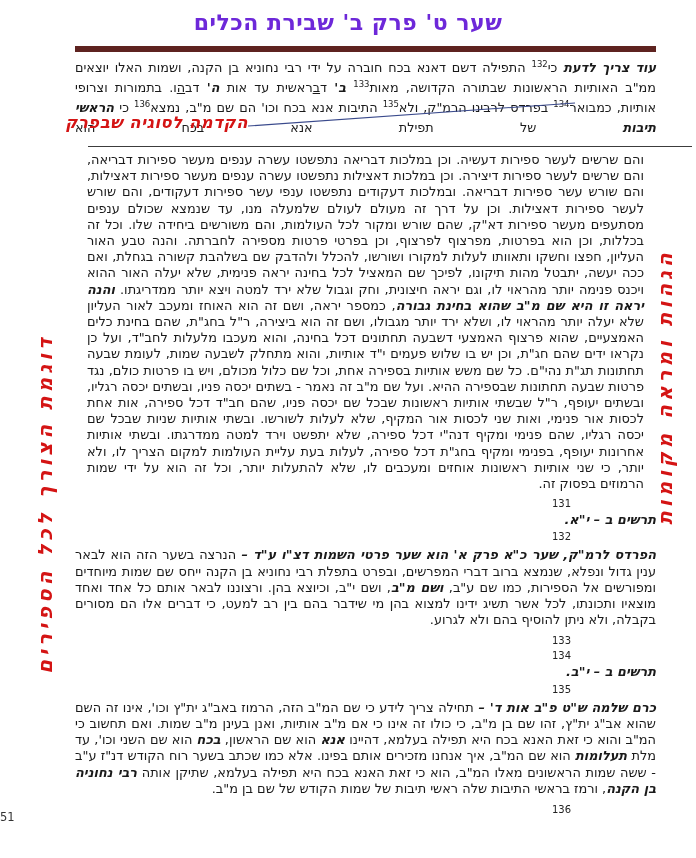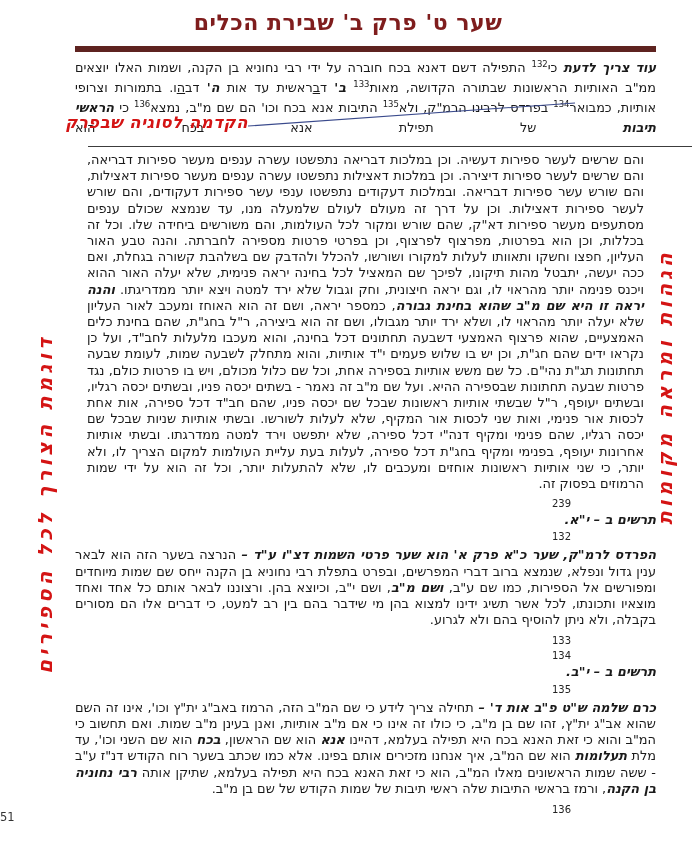--- a/index.html
+++ b/index.html
@@ -3,21 +3,21 @@
 <meta charset="utf-8">
 <style>
   html,body{margin:0;padding:0;background:#ffffff;}
   body{width:696px;height:858px;position:relative;overflow:hidden;
        font-family:"DejaVu Sans",sans-serif;color:#1a1a1a;}
   .b{font-weight:bold;font-style:italic;}
   .u{text-decoration:underline;}
   sup{font-size:8.5px;line-height:0;vertical-align:super;}
 
   .page-title{position:absolute;top:10px;left:0;width:100%;text-align:center;
-      font-size:22px;font-weight:bold;color:#7f1d1d;letter-spacing:.5px;}
+      font-size:22px;font-weight:bold;color:#6d28d9;letter-spacing:.5px;}
   .title-rule{position:absolute;top:46px;left:75px;width:581px;height:6px;background:#5e2320;}
 
   .main-para{position:absolute;top:58px;left:75px;width:581px;
       font-size:12.8px;line-height:20px;text-align:justify;text-align-last:justify;}
 
   .intro-note{position:absolute;top:113px;left:6px;width:242px;
       font-size:16.5px;font-weight:bold;font-style:italic;color:#d41414;
       letter-spacing:.5px;white-space:nowrap;}
 
   .pointer-svg{position:absolute;top:0;left:0;pointer-events:none;}
@@ -52,21 +52,21 @@
 <svg class="pointer-svg" width="696" height="858" viewBox="0 0 696 858">
   <line x1="248" y1="126" x2="575" y2="103" stroke="#3a4a8c" stroke-width="1.1"></line>
 </svg>
 
 <div class="intro-note" dir="rtl">הקדמה לסוגיה שבפרק</div>
 
 <div class="fn-separator"></div>
 
 <div class="footnotes" dir="rtl">
     <div class="fn-cont"><span>והם שרשים לעשר ספירות דעשיה. וכן במלכות דבריאה נתפשטו עשרה ענפים מעשר ספירות דבריאה, והם שרשים לעשר ספירות דיצירה. וכן במלכות דאצילות נתפשטו עשרה ענפים מעשר ספירות דאצילות, והם שורש עשר ספירות דבריאה. ובמלכות דעקודים נתפשטו ענפי עשר ספירות דעקודים, והם שורש לעשר ספירות דאצילות. וכן על דרך זה מעולם לעולם שלמעלה מנו, עד שנמצא שכולם ענפים מסתעפים מעשר ספירות דא"ק, שהם שורש ומקור לכל העולמות, והם משורשים ביחידה שלו. וכל זה בכללות, וכן הוא בפרטות, מפרצוף לפרצוף, וכן בפרטי פרטות מספירה לחברתה. והנה טבע האור העליון, חפצו וחשקו ותאוותו לעלות למקורו ושורשו, להכלל ולהדבק שם בשלהבת קשורה בגחלת, ואם ככה יעשה, יתבטל מהות תיקונו, לפיכך שם המאציל לכל בחינה יראה פנימית, שלא יעלה האור ההוא ויכנס פנימה יותר מהראוי לו, וגם יראה חיצונית, וחק וגבול שלא ירד למטה ויצא יותר ממדריגתו. </span><span class="b">והנה יראה זו היא שם מ"ב שהוא בחינת גבורה</span><span>, כמספר יראה, ושם זה הוא האוחז ומעכב לאור העליון שלא יעלה יותר מהראוי לו, ושלא ירד יותר מגבולו, ושם זה הוא ביצירה, ר"ל בחג"ת, שהם בחינת כלים האמצעיים, שהוא פרצוף האמצעי דשבעה תחתונים דכל בחינה, והוא מעכבו מלעלות לחב"ד, ועל כן נקראו ידים שהם חג"ת, וכן יש בו שלוש פעמים י"ד אותיות, והוא מתחלק לשבעה שמות, לעומת שבעה תחתונות תג"ת נהי"ם. כל שם משש אותיות בספירה אחת, וכל שם כלול מכולם, ויש בו פרטות כולם, נגד פרטות שבעה תחתונות שבספירה ההיא. ועל שם מ"ב זה נאמר - בשתים יכסה פניו, ובשתים יכסה רגליו, ובשתים יעופף, ר"ל שבשתי אותיות ראשונות שבכל שם יכסה פניו, שהם חב"ד דכל ספירה, אות אחת לכסות אור פנימי, ואות שני לכסות אור המקיף, שלא לעלות לשורשו. ובשתי אותיות שניות שבכל שם יכסה רגליו, שהם פנימי ומקיף דנה"י דכל ספירה, שלא יתפשט וירד למטה ממדרגתו. ובשתי אותיות אחרונות יעופף, בפנימי ומקיף בחג"ת דכל ספירה, לעלות בעת עליית העולמות למקום הצריך לו, ולא יותר, כי שני אותיות ראשונות אוחזים ומעכבים לו, שלא להתעלות יותר, וכל זה הוא על ידי שמות הרמוזים בפסוק זה.</span></div>
-    <div class="fn-num">239</div>
+    <div class="fn-num">131</div>
     <div class="fn-header"><span class="b">תרשים ב – י"א.</span></div>
     <div class="fn-num">132</div>
     <div class="fn-para"><span class="b">הפרדס לרמ"ק, שער כ"א פרק א' הוא שער פרטי השמות דצ"ו ע"ד – </span><span>הנרצה בשער הזה הוא לבאר ענין גדול ונפלא, שנמצא ברוב דברי המפרשים, ובפרט בתפלת רבי נחוניא בן הקנה ייחס שם שמות מיוחדים ומפורשים אל הספירות, כמו שם ע"ב, </span><span class="b">ושם מ"ב</span><span>, ושם י"ב, וכיוצא בהן. ורצוננו לבאר אותם כל אחד ואחד מוצאיו ותכונתו, לכל אשר תשיג ידינו למצוא בהן מי שידבר בהם בין רב למעט, כי דברים אלו הם מסורים בקבלה, ולא ניתן להוסיף בהם ולא לגרוע.</span></div>
     <div class="fn-num">133</div>
     <div class="fn-num">134</div>
     <div class="fn-header"><span class="b">תרשים ב – י"ב.</span></div>
     <div class="fn-num">135</div>
     <div class="fn-para"><span class="b">כרם שלמה ש"ט פ"ב אות ד' – </span><span>תחילה צריך לידע כי שם המ"ב הזה, הרמוז באב"ג ית"ץ וכו', אינו זה השם שהוא אב"ג ית"ץ, זהו שם בן מ"ב, כי כולו זה אינו כי אם מ"ב אותיות, ואנן בעינן מ"ב שמות. ואם תחשוב כי המ"ב והוא כי זאת האנא בכח היא תפילה בעלמא, דהיינו </span><span class="b">אנא</span><span> הוא שם הראשון, </span><span class="b">בכח</span><span> הוא שם השני וכו', עד מלת </span><span class="b">תעלומות</span><span> הוא שם המ"ב, איך אנחנו מזכירים אותם בפינו. אלא כמו שכתב בשער רוח הקודש דנ"ז ע"ב - ששה שמות הראשונים מאלו המ"ב, הוא כי זאת האנא בכח היא תפילה בעלמא, שתיקן אותה </span><span class="b">רבי נחוניה בן הקנה</span><span>, ורמז בראשי התיבות שלה ראשי תיבות של שמות הקודש של שם בן מ"ב.</span></div>
     <div class="fn-num">136</div>
   </div>

